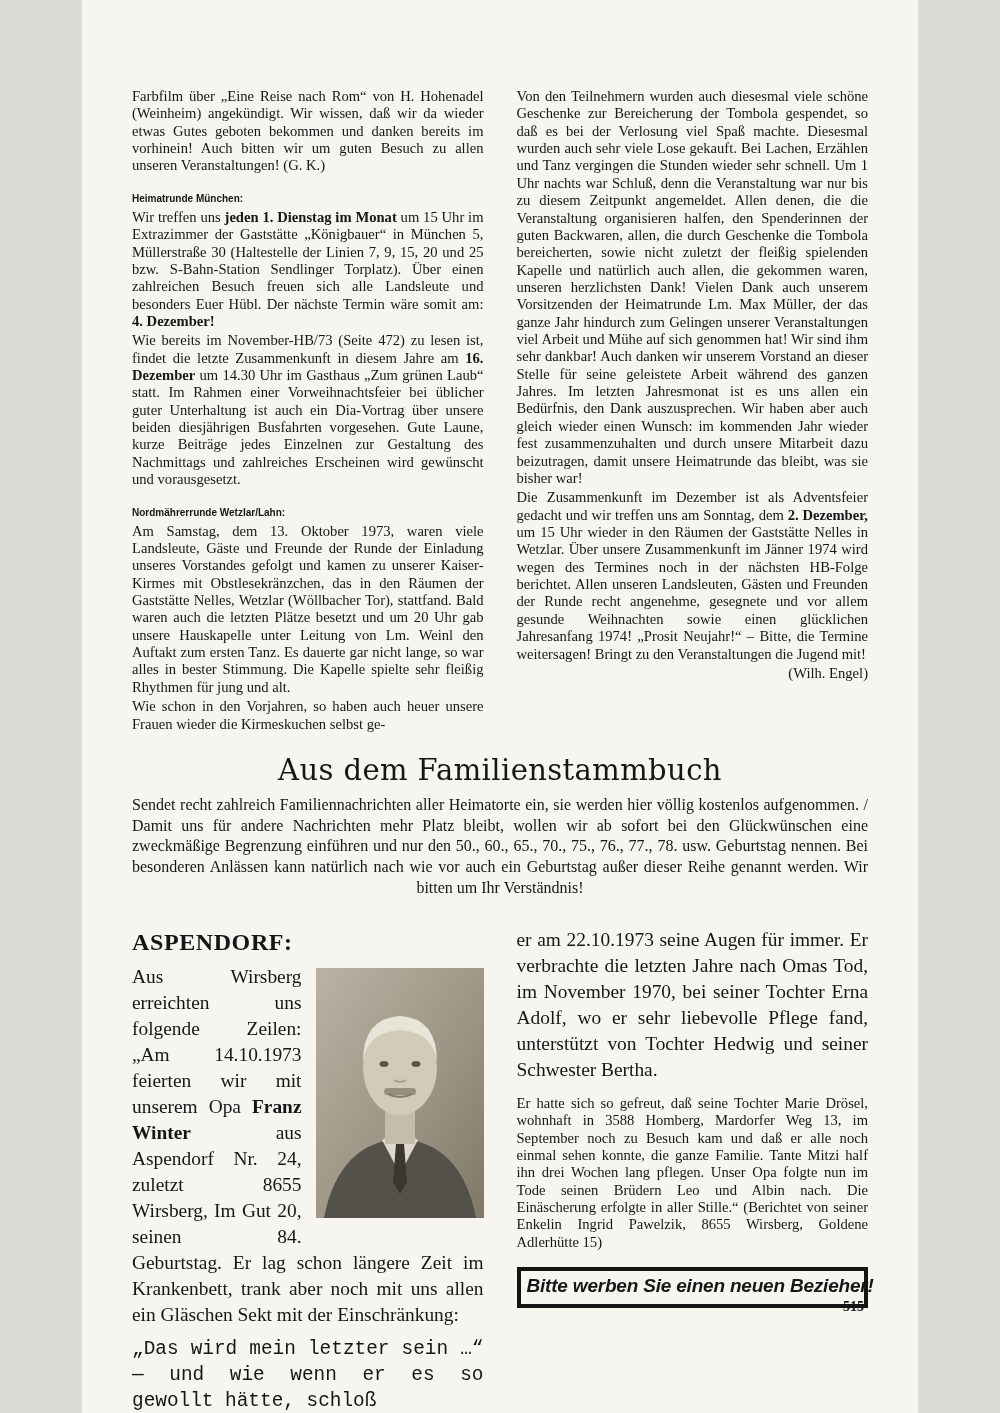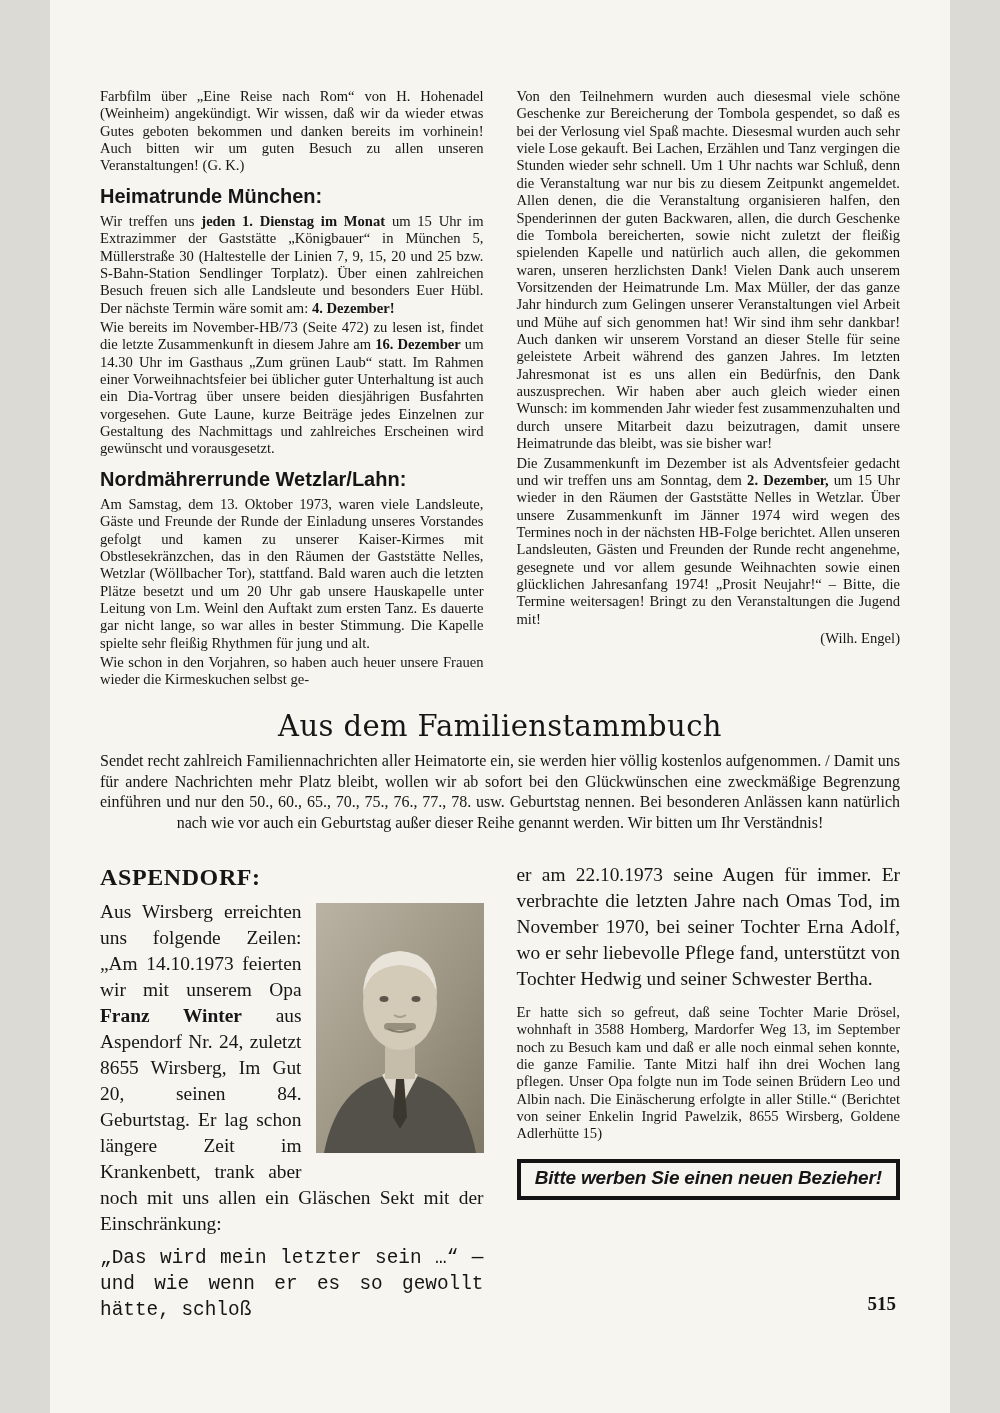--- a/index.html
+++ b/index.html
@@ -1,37 +1,37 @@
 <!DOCTYPE html>
 <html lang="de"><head>
 <meta charset="utf-8">
 <style>
   html,body { margin:0; padding:0; background:#dcdad4; }
   .page {
     position:relative;
-    width:900px; height:1413px;
+    width:836px; height:1413px;
     margin:0 auto;
     background:#f7f5ef;
     color:#161616;
     box-sizing:border-box;
     padding:88px 50px 0 50px;
     overflow:hidden;
     font-family:"Liberation Serif", serif;
   }
   .top-columns, .bottom-columns { display:flex; gap:33px; }
   .col { flex:1 1 0; min-width:0; }
 
   .body-sm {
     font-size:14.6px; line-height:1.19;
     text-align:justify; margin:0 0 2px 0;
   }
   .sub-head {
     font-family:"Liberation Sans", sans-serif;
-    font-size:20px; font-weight:700;
-    margin:10px 0 5px 0;
+    font-size:10px; font-weight:700;
+    margin:18px 0 5px 0;
   }
   .signature { text-align:right; margin-top:2px; }
 
   .family-head {
     font-family:"DejaVu Serif", serif;
     font-weight:400; font-size:29px;
     text-align:center; letter-spacing:0.4px;
     margin:18px 0 8px 0;
   }
   .family-intro {
@@ -65,21 +65,21 @@
     margin-top:16px; padding:4px 6px 7px 6px;
     text-align:center;
     font-family:"Liberation Sans", sans-serif;
     font-weight:700; font-size:19px; letter-spacing:-0.2px;
     white-space:nowrap;
     font-style:italic;
   }
 
   .page-number {
     position:absolute; right:54px; bottom:98px;
-    font-size:19px; font-weight:700;
+    font-size:14px; font-weight:700;
   }
 </style>
 </head>
 <body>
 
 <div class="page">
 
   <div class="top-columns">
 
     <div class="col">

